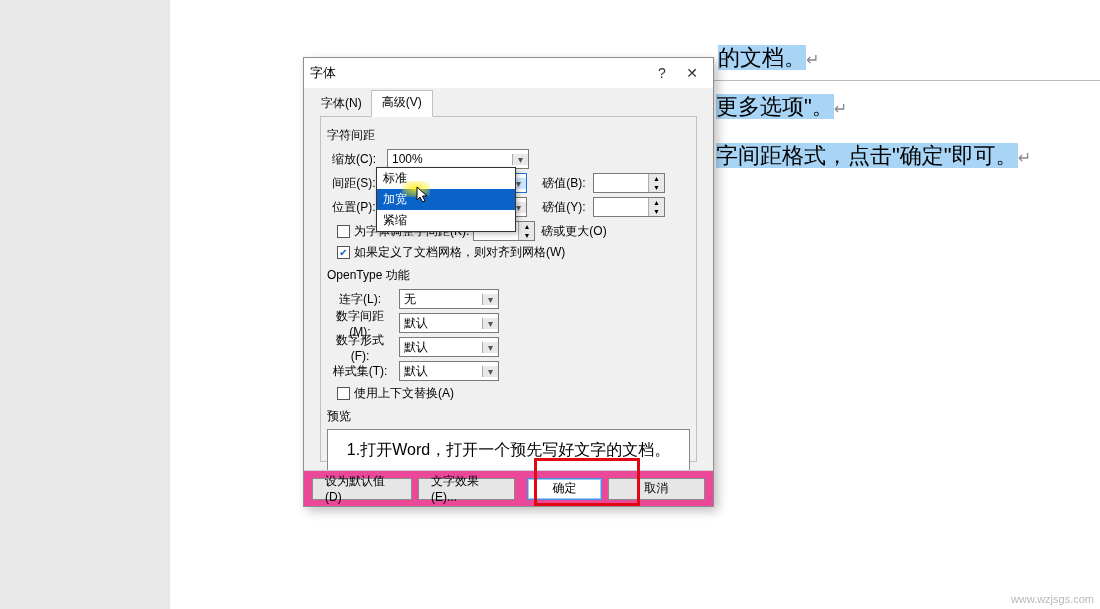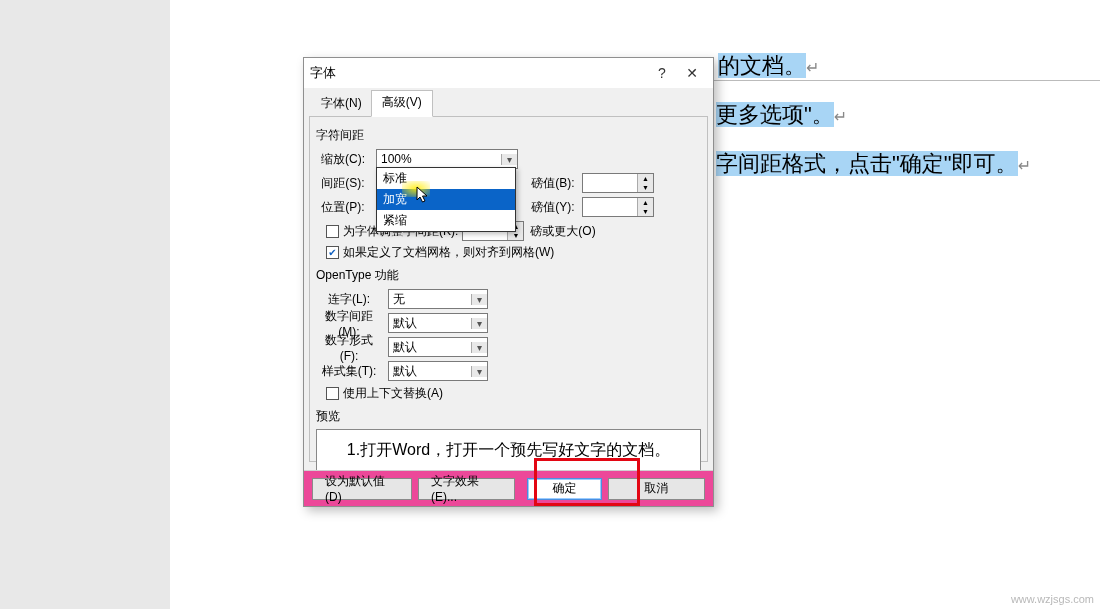--- a/index.html
+++ b/index.html
@@ -1,35 +1,35 @@
 <!DOCTYPE html>
 <html><head>
 <meta charset="utf-8">
 <style>
   * { box-sizing: border-box; font-family: "Microsoft YaHei", "SimSun", Arial, sans-serif; }
   body { margin:0; padding:0; background:#fff; width:1100px; height:609px; overflow:hidden; position:relative; }
   .doc { position:absolute; left:170px; top:0; right:0; bottom:0; background:#fff; }
   .doc-sidebar { position:absolute; left:0; top:0; width:170px; bottom:0; background:#e8e8e8; }
   .doc-page { position:absolute; left:250px; top:80px; width:790px; border-top:1px solid #bbb; }
-  .doc-text { font-size:22px; line-height:44px; color:#000; position:absolute; }
+  .doc-text { font-size:22px; line-height:28px; color:#000; position:absolute; }
   .hl { background:#a8d5f5; }
   .dot { color:#888; font-size:16px; }
   .dialog {
     position:absolute; left:303px; top:57px; width:411px; height:450px;
     background:#f0f0f0; border:1px solid #8f8f8f;
     box-shadow: 4px 4px 10px rgba(0,0,0,0.25);
   }
   .titlebar { height:30px; line-height:30px; padding:0 6px; background:#fff; font-size:13px; display:flex; align-items:center; }
   .titlebar .title { flex:1; }
   .titlebar .btn { width:30px; text-align:center; font-size:14px; color:#333; }
   .tabs { display:flex; margin:2px 4px 0 8px; font-size:12px; }
   .tab { padding:4px 8px; border:1px solid transparent; background:transparent; }
   .tab.active { background:#fff; border:1px solid #c0c0c0; border-bottom-color:#fff; position:relative; z-index:2; }
   .redbox { border:3px solid #e30613; }
-  .panel { border:1px solid #c0c0c0; margin:0 5px; padding:6px 6px 0 6px; background:#f0f0f0; font-size:12px; position:relative; top:-1px; }
+  .panel { border:1px solid #c0c0c0; margin:0 16px; padding:6px 6px 0 6px; background:#f0f0f0; font-size:12px; position:relative; top:-1px; }
   .group-title { font-size:12px; margin:4px 0; }
   .row { display:flex; align-items:center; margin:2px 0; height:22px; }
   .lbl { width:60px; text-align:center; padding-right:6px; }
   .lbl.w72 { width:72px; }
   .combo { display:flex; align-items:center; height:20px; border:1px solid #7a7a7a; background:#fff; font-size:12px; }
   .combo .txt { flex:1; padding:0 4px; overflow:hidden; white-space:nowrap; }
   .combo .arrow { width:16px; border-left:1px solid #aaa; text-align:center; font-size:10px; color:#555; background:#e8e8e8; }
   .spinner { display:flex; align-items:center; height:20px; border:1px solid #7a7a7a; background:#fff; font-size:12px; }
   .spinner .txt { flex:1; padding:0 4px; min-width:40px; }
   .sp-btns { width:16px; display:flex; flex-direction:column; border-left:1px solid #aaa; }

